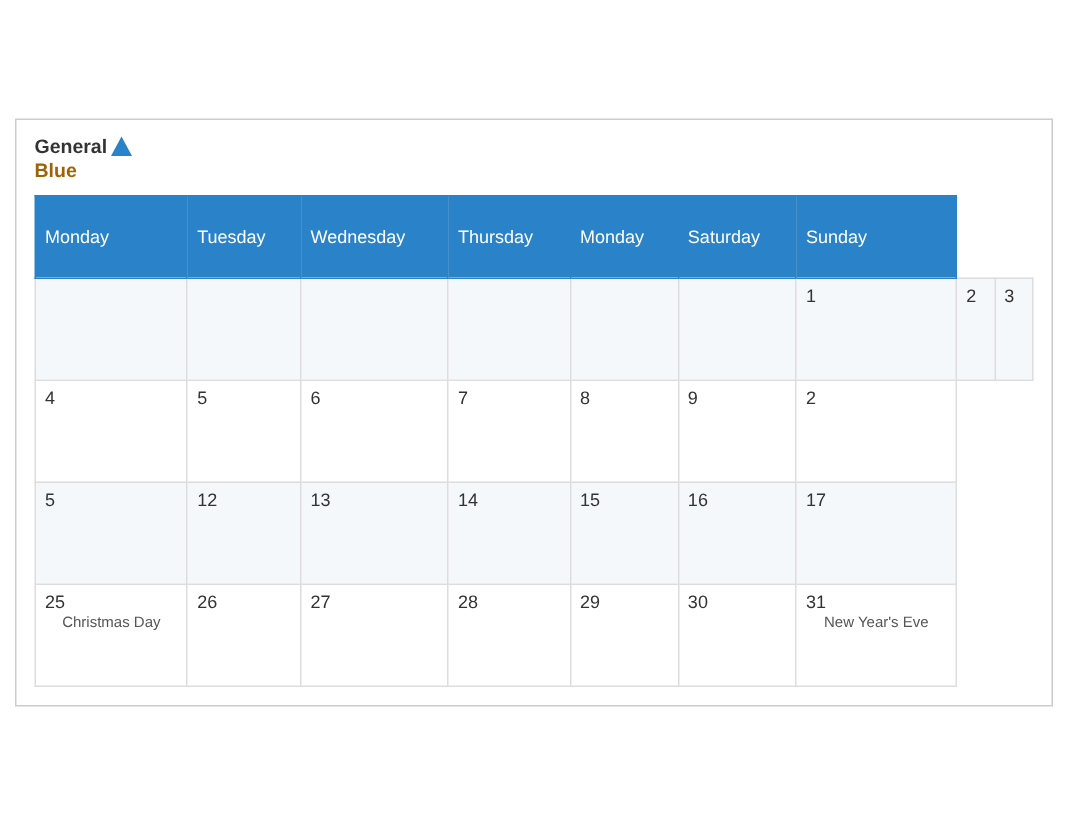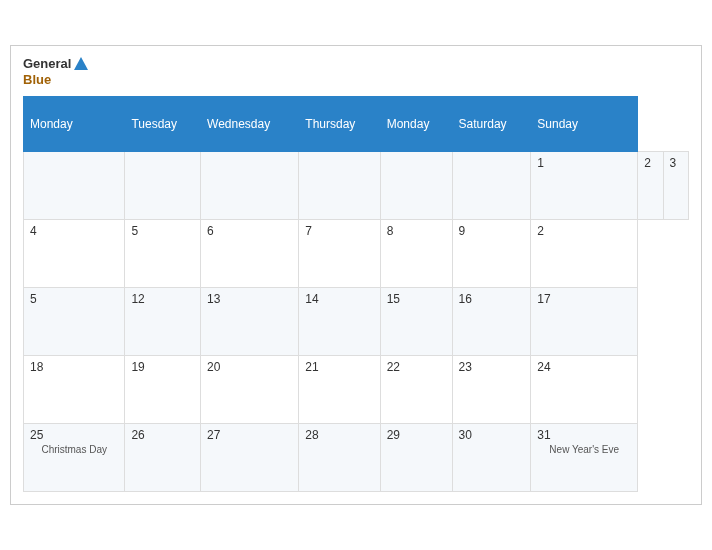--- a/index.html
+++ b/index.html
@@ -180,43 +180,20 @@
           <td>
             <span class="day-number">15</span>
           </td>
           <td>
             <span class="day-number">16</span>
           </td>
           <td>
             <span class="day-number">17</span>
           </td>
         </tr>
-        <tr class="row-even">
-          <td>
-            <span class="day-number">18</span>
-          </td>
-          <td>
-            <span class="day-number">19</span>
-          </td>
-          <td>
-            <span class="day-number">20</span>
-          </td>
-          <td>
-            <span class="day-number">21</span>
-          </td>
-          <td>
-            <span class="day-number">22</span>
-          </td>
-          <td>
-            <span class="day-number">23</span>
-          </td>
-          <td>
-            <span class="day-number">24</span>
-          </td>
-        </tr>
         <tr class="row-odd">
           <td>
             <span class="day-number">25</span>
             <span class="holiday-name">Christmas Day</span>
           </td>
           <td>
             <span class="day-number">26</span>
           </td>
           <td>
             <span class="day-number">27</span>

